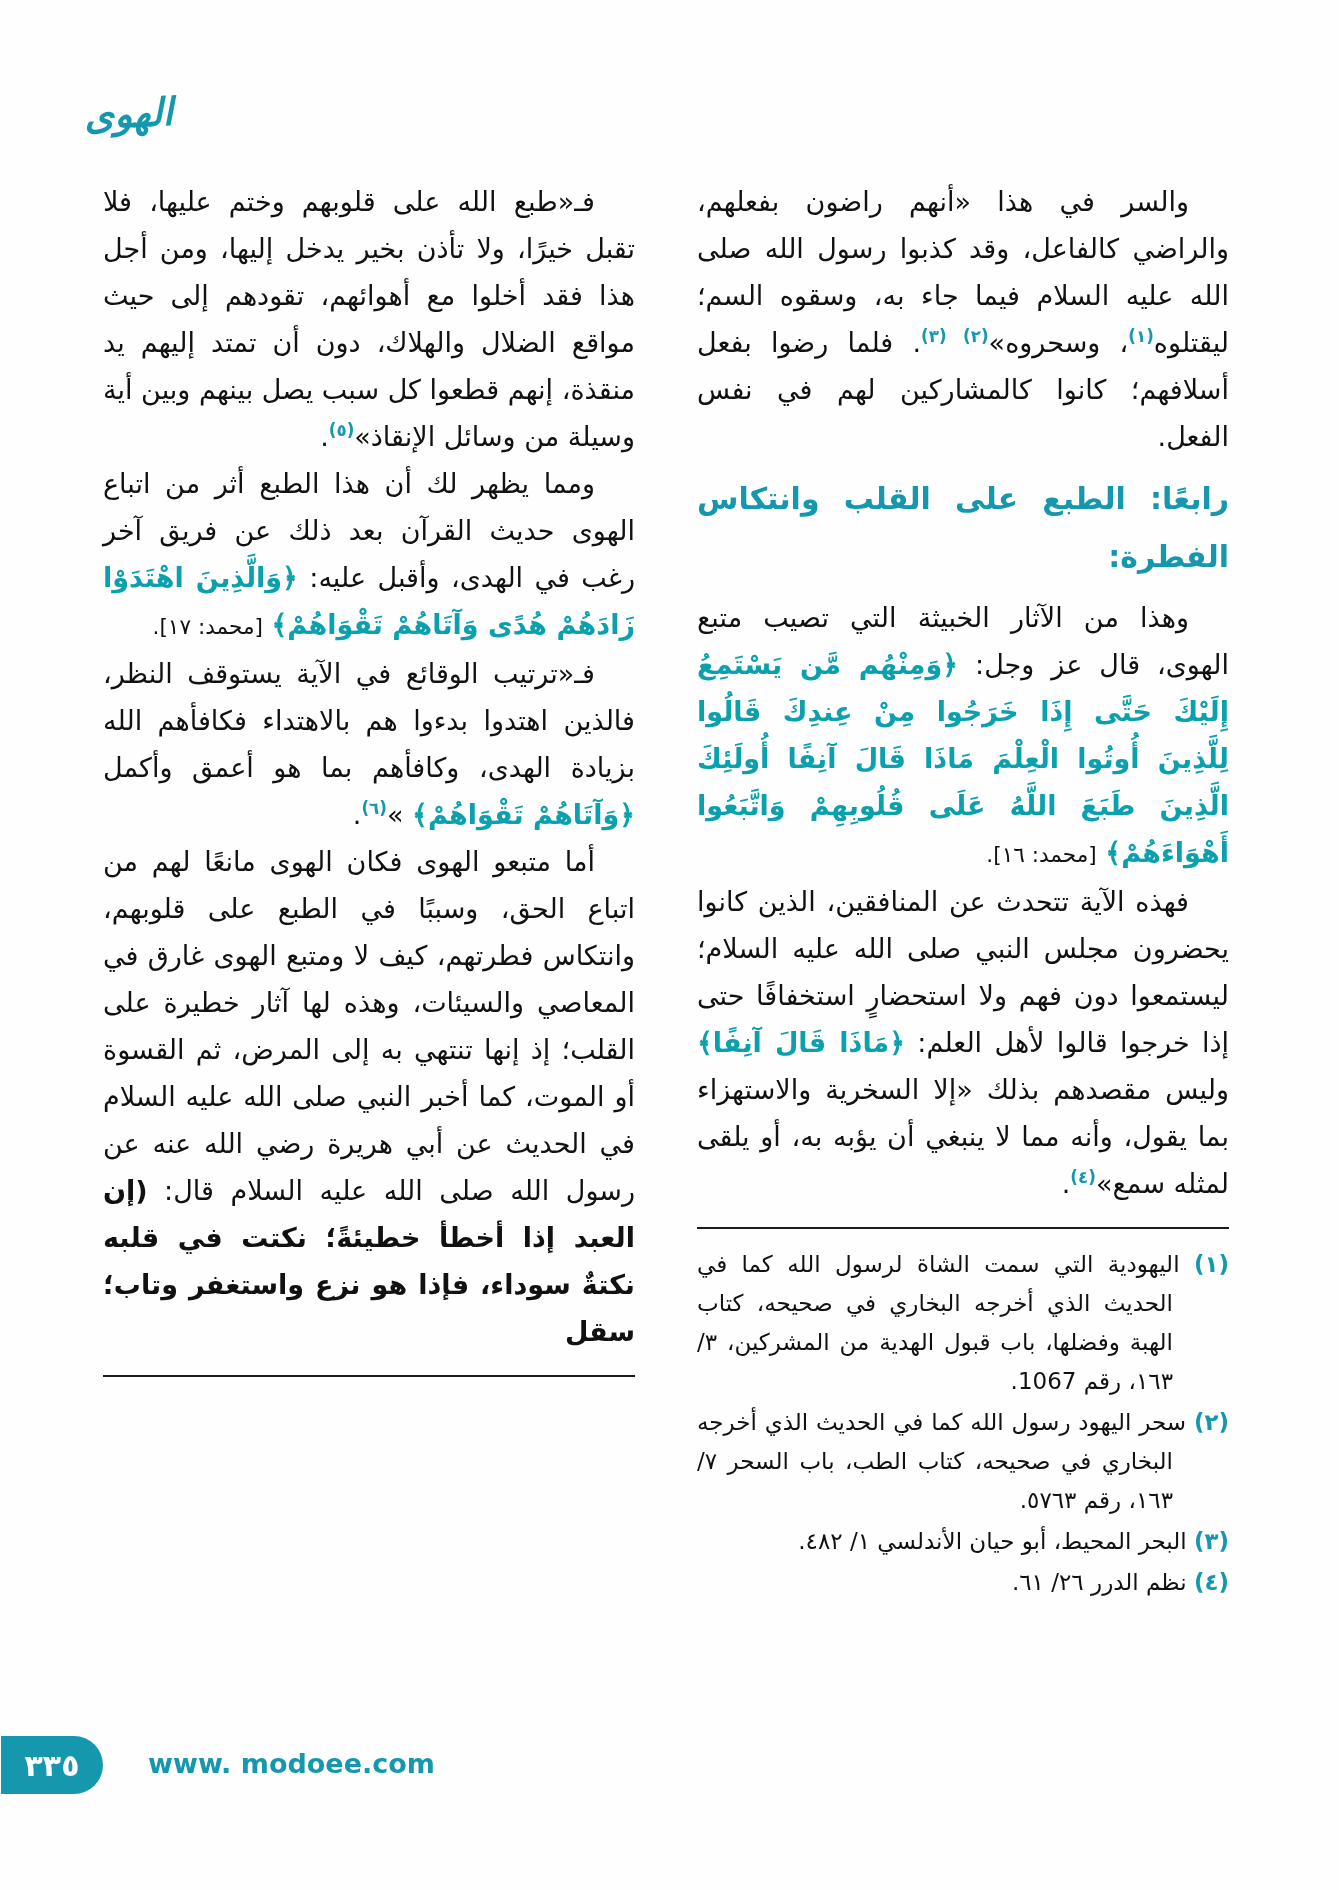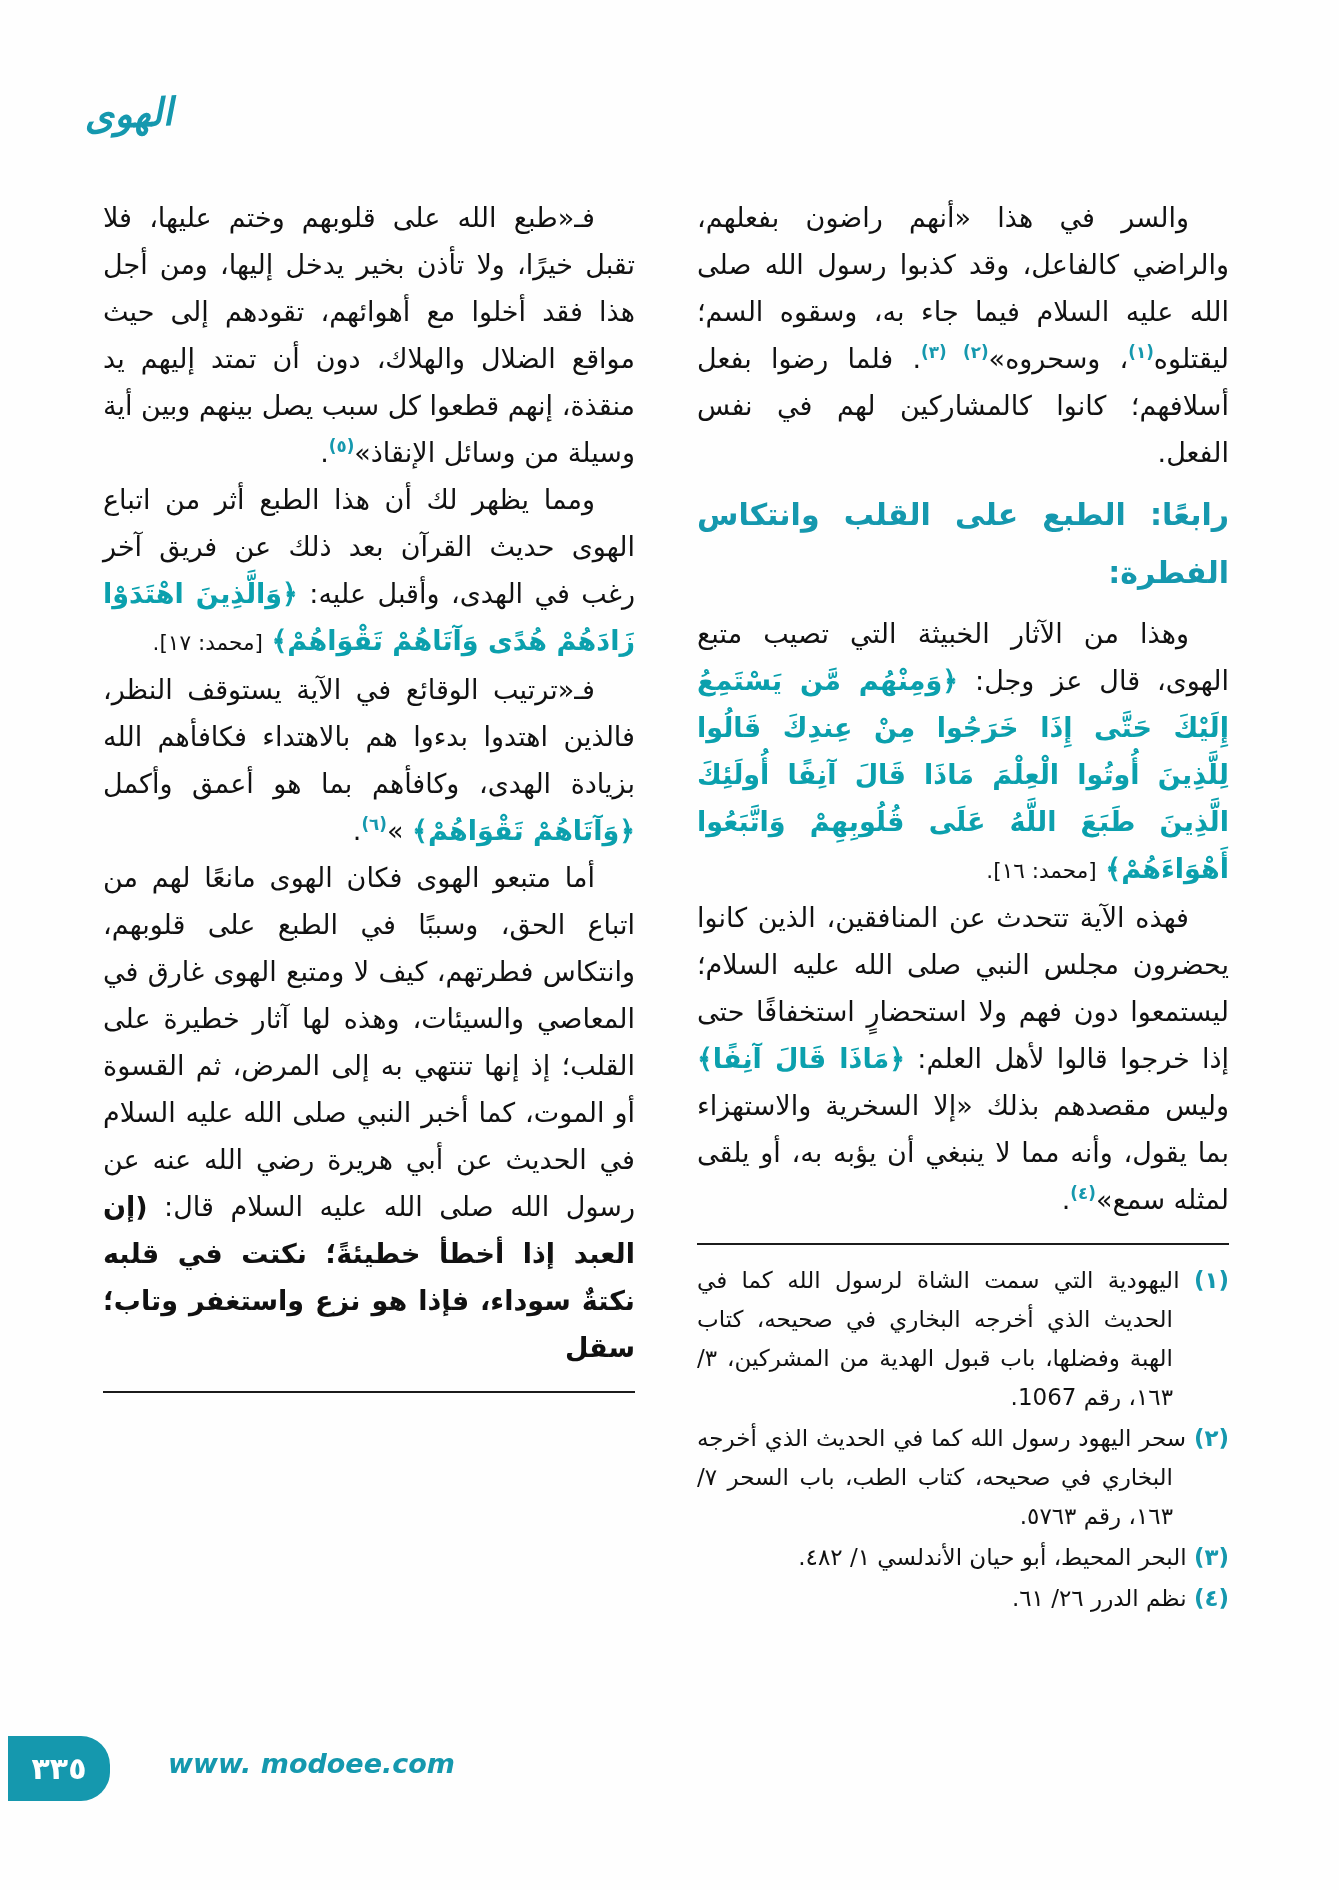--- a/index.html
+++ b/index.html
@@ -18,21 +18,21 @@
   .page{position:absolute;inset:0;}
   .header-logo{
     position:absolute;top:92px;left:84px;
     color:var(--accent);font-size:38px;font-weight:bold;font-style:italic;
     transform:rotate(-3deg);letter-spacing:1px;
   }
   .columns{
     position:absolute;top:178px;right:110px;
     display:flex;gap:62px;align-items:flex-start;
   }
-  .col{width:532px;margin-top:16px;}
+  .col{width:532px;}
   .body-par{
     font-size:27px;line-height:47px;text-align:justify;
     text-indent:40px;color:var(--ink);
   }
   .section-heading{
     font-size:30px;line-height:58px;font-weight:bold;
     color:var(--accent);text-align:justify;margin:10px 0 8px 0;
   }
   .seg-normal{}
   .seg-bold{font-weight:bold;}
@@ -46,30 +46,30 @@
     border-top:2px solid #1b1b1b;width:100%;
     margin:20px 0 16px 0;height:0;
   }
   .footnotes{font-size:23px;line-height:39px;}
   .footnote{
     text-align:justify;padding-right:56px;text-indent:-56px;margin-bottom:2px;
   }
   .fn-num{color:var(--accent);font-weight:bold;}
   .fn-text{}
   .page-badge{
-    position:absolute;left:8px;top:1736px;width:102px;height:65px;
+    position:absolute;left:1px;top:1736px;width:102px;height:58px;
     background:var(--accent);color:#ffffff;
     border-radius:0 29px 29px 0;
     display:flex;align-items:center;justify-content:center;
     font-size:30px;font-weight:bold;
   }
   .site-url{
-    position:absolute;left:168px;top:1748px;
+    position:absolute;left:148px;top:1748px;
     color:var(--accent);font-size:27px;font-weight:bold;
-    direction:ltr;unicode-bidi:isolate;font-style:italic;
+    direction:ltr;unicode-bidi:isolate;
   }
 </style>
 </head>
 <body>
 
 <div class="page">
 
   <div class="header-logo">الهوى</div>
 
   <div class="columns">

